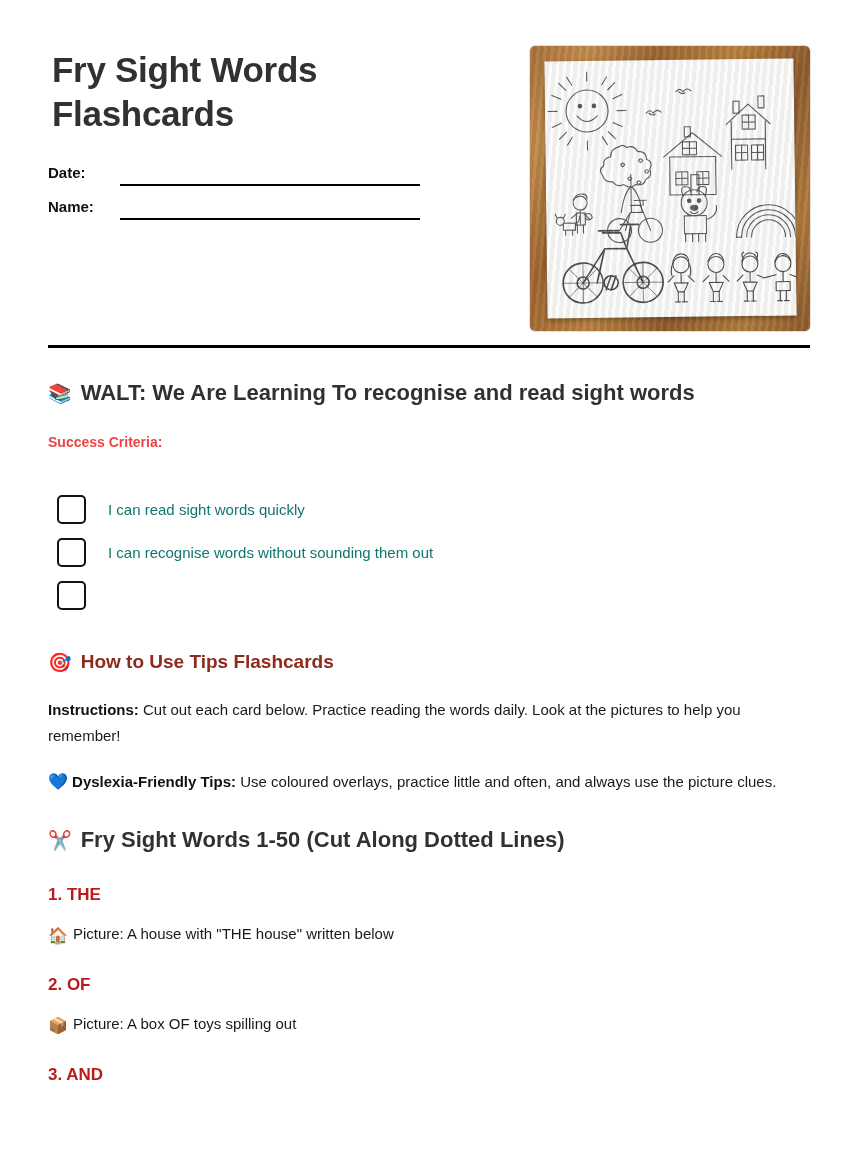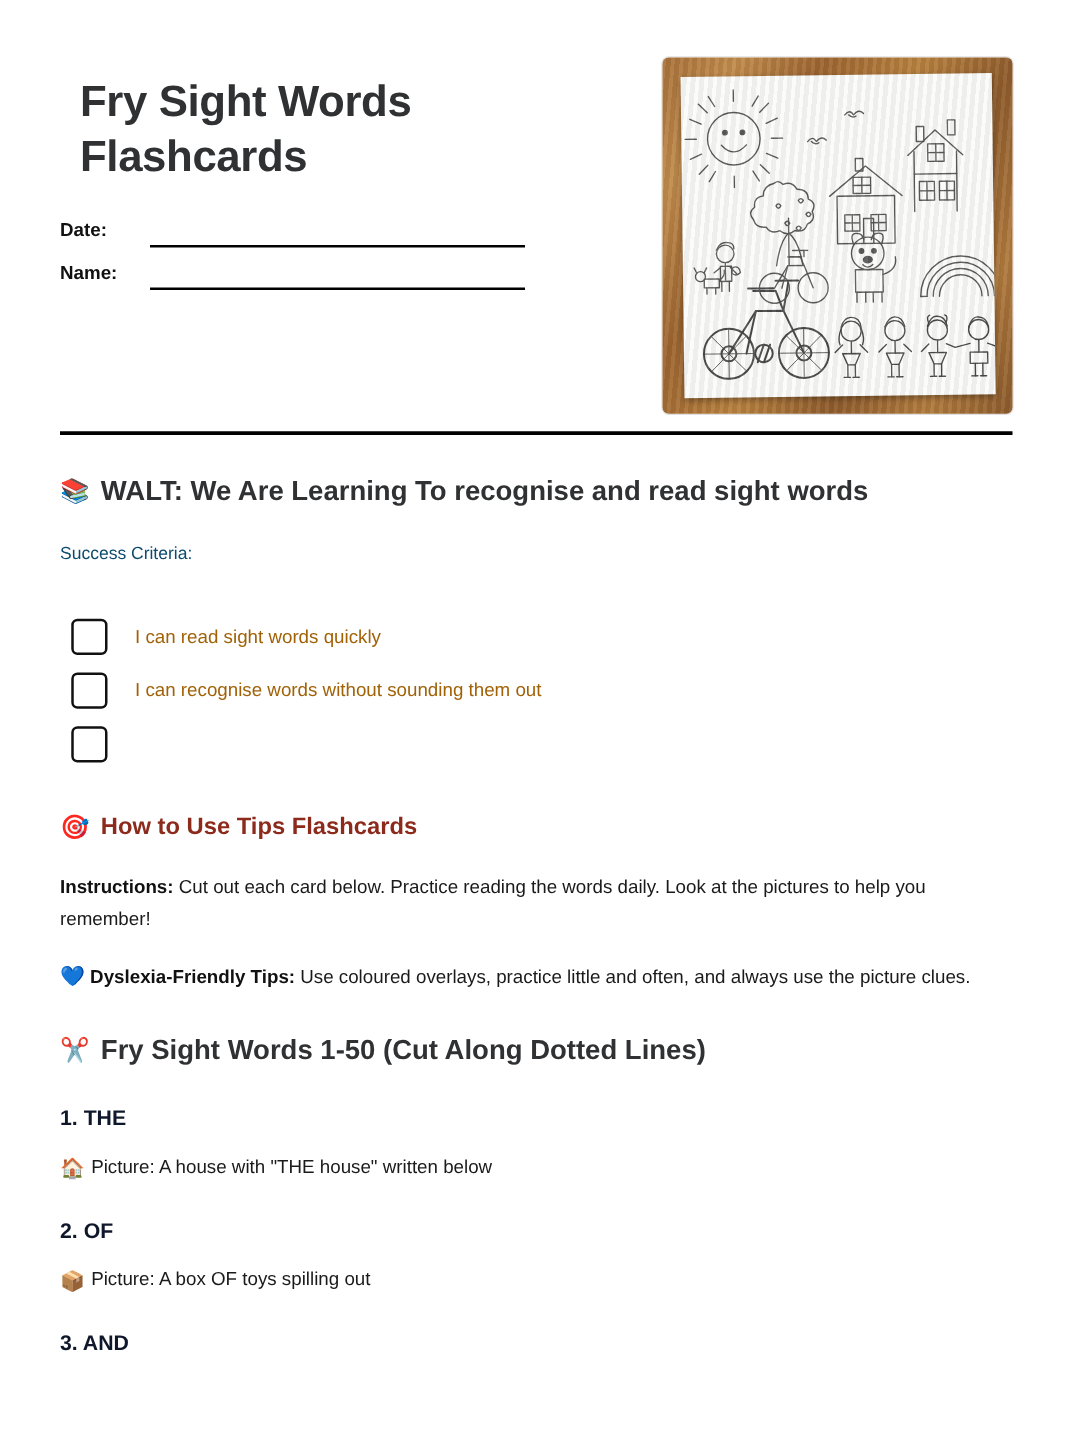--- a/index.html
+++ b/index.html
@@ -9,21 +9,21 @@
     font-family:"Liberation Sans",sans-serif;
     color:#1a1a1a;
     overflow:hidden;
   }
   .page{position:relative;width:860px;height:1161px;}
 
   
   .header{position:absolute;left:48px;top:44px;width:470px;}
   .doc-title{
     font-size:35px;line-height:44px;font-weight:bold;
-    color:#2f3133;letter-spacing:-.3px;margin:16px;
+    color:#2f3133;letter-spacing:-.3px;margin:4px;
     width:330px;
   }
   .meta{margin-top:16px;}
   .meta-row{display:flex;align-items:flex-end;height:34px;}
   .meta-label{
     font-size:15px;font-weight:bold;color:#111;
     width:72px;flex:none;line-height:22px;padding-bottom:2px;
   }
   .meta-line{
     flex:none;width:300px;border-bottom:2.5px solid #000;height:24px;
@@ -57,34 +57,34 @@
   h2.sec{
     font-size:22px;font-weight:bold;margin:0;line-height:30px;
     display:flex;align-items:center;gap:9px;
   }
   h2.walt{color:#2f3133;}
   h2.howto{color:#8c2a1c;font-size:19px;}
   h2.cut{color:#2f3133;}
   .emj{font-size:19px;line-height:1;display:inline-block;filter:saturate(1.05);}
   .emj.sm{font-size:16px;}
 
-  .sub-bold{font-size:14px;font-weight:normal;color:#0c4a6e;margin:26px 0 0 0;}
+  .sub-bold{font-size:14px;font-weight:bold;color:#ef4444;margin:26px 0 0 0;}
 
   .checklist{margin-top:38px;}
   .chk-row{display:flex;align-items:center;height:43px;}
   .chk-box{
     width:25px;height:25px;border:2.5px solid #111;border-radius:5px;
     background:#fff;flex:none;margin-left:9px;
   }
-  .chk-label{font-size:15px;color:#a16207;margin-left:22px;line-height:20px;}
+  .chk-label{font-size:15px;color:#0f766e;margin-left:22px;line-height:20px;}
 
   .p{font-size:15px;line-height:26px;color:#1a1a1a;margin:20px 0 0 0;}
   .p b{font-weight:bold;color:#111;}
 
-  .word-num{font-size:17px;font-weight:bold;color:#0f172a;margin:30px 0 0 0;}
+  .word-num{font-size:17px;font-weight:bold;color:#b91c1c;margin:30px 0 0 0;}
   .word-pic{font-size:15px;color:#1a1a1a;margin:18px 0 0 0;line-height:22px;}
   .word-pic .emj{vertical-align:-2px;margin-right:5px;}
 
   .gap-lg{height:30px;}
 </style>
 </head>
 <body>
 
 <div class="page">
 

